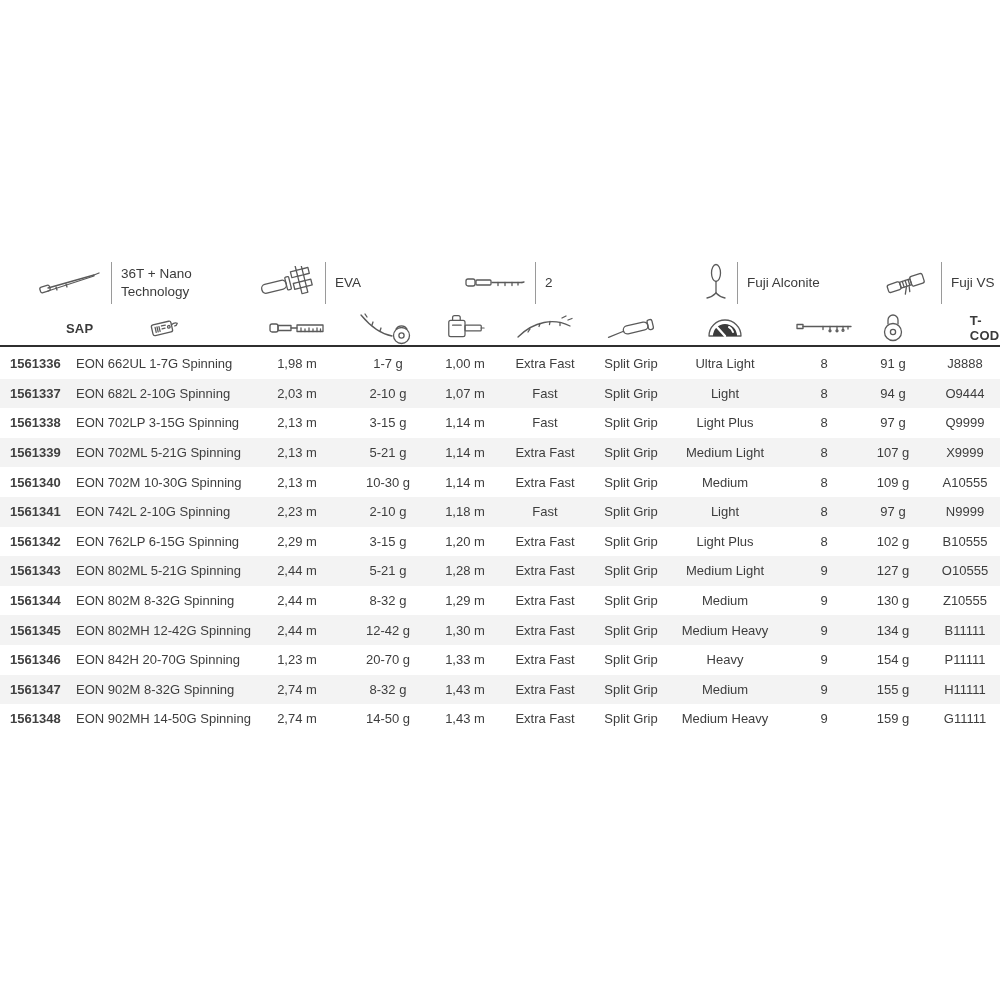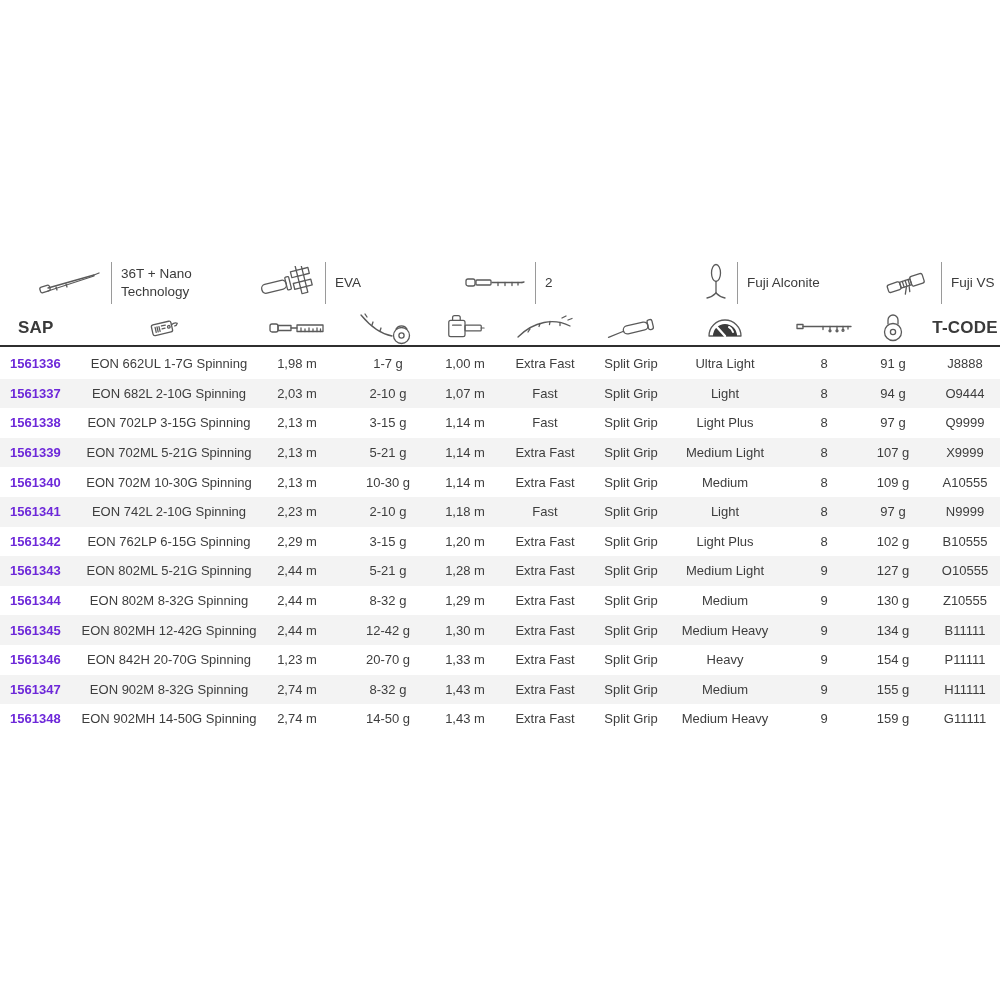--- a/index.html
+++ b/index.html
@@ -17,30 +17,30 @@
   .spec-divider{width:1px;height:42px;background:#9a9a9a;margin:0 9px;flex:0 0 auto;}
   .spec-label{font-size:13.5px;line-height:1.3;color:#3b3b3b;white-space:nowrap;}
 
   
   .col-header{
     position:absolute;top:310px;left:0;width:1000px;height:37px;
     display:grid;grid-template-columns:var(--cols);align-items:center;
     border-bottom:2px solid #2f2f2f;box-sizing:border-box;
   }
   .col-header .hcell{display:flex;align-items:center;justify-content:center;}
-  .col-header .htext{font-size:17px;font-weight:600;color:#3a3a3a;letter-spacing:.2px;}
+  .col-header .htext{font-size:13px;font-weight:600;color:#3a3a3a;letter-spacing:.2px;margin-left:48px;}
   .col-header .hcell.sap-h{justify-content:flex-start;padding-left:18px;}
 
   
   .tbody{position:absolute;top:349px;left:0;width:1000px;}
   .row{display:grid;grid-template-columns:var(--cols);height:29.6px;align-items:center;background:#ffffff;}
   .row.alt{background:#f3f3f3;}
   .cell{font-size:13px;color:#3d3d3d;white-space:nowrap;overflow:visible;}
-  .cell.sap{font-weight:700;padding-left:10px;color:#6d28d9;}
-  .cell.name{padding-left:6px;text-align:center;}
+  .cell.sap{font-weight:700;padding-left:10px;color:#404040;}
+  .cell.name{padding-left:6px;}
   .cell.c{text-align:center;}
 </style>
 </head>
 <body>
 
 <div class="spec" style="left:36px;">
   <span class="spec-icon">
     <svg width="66" height="30" viewBox="0 0 66 30">
       <path d="M12 23 L58 8"></path>
         <path d="M12 20 L58 7"></path>

